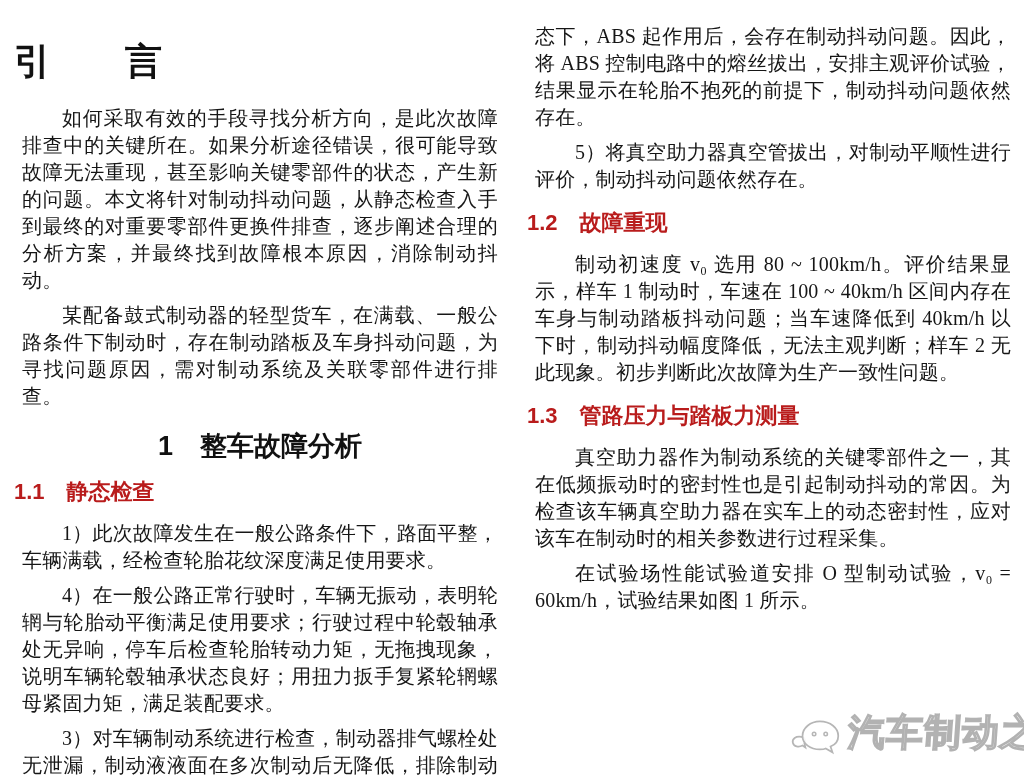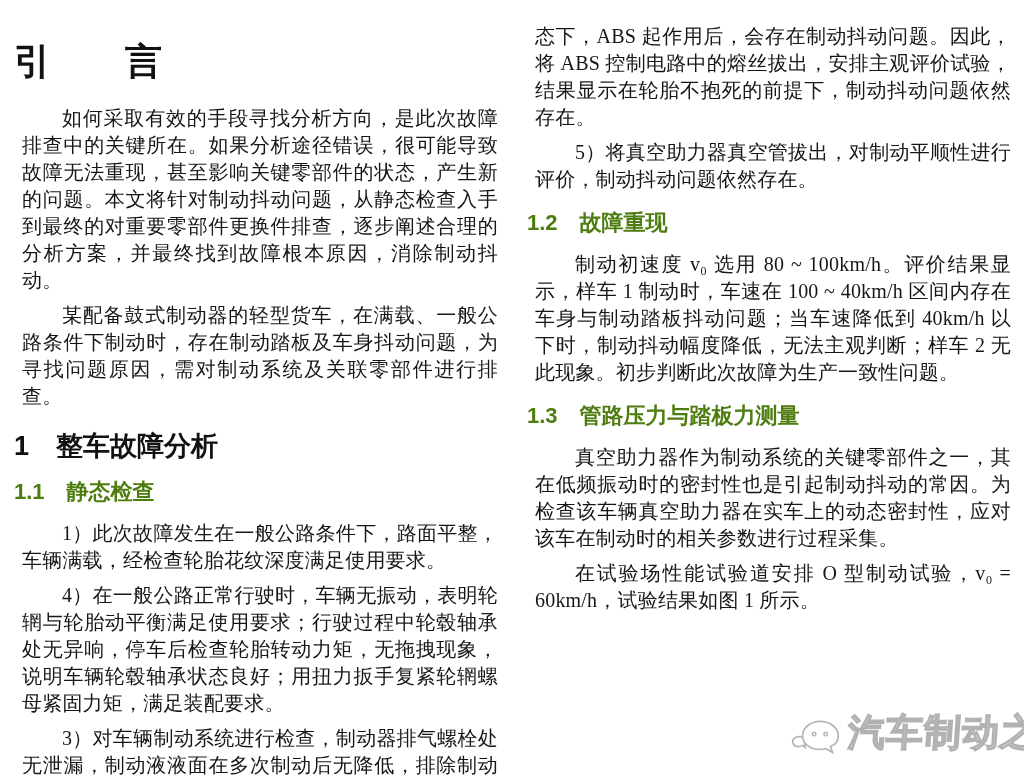--- a/index.html
+++ b/index.html
@@ -34,27 +34,28 @@
     color: #111111;
     font-family: "Liberation Sans", "DejaVu Sans", sans-serif;
   }
   .h-sec {
     margin: 20px 0 15px 0;
     font-size: 27px;
     line-height: 32px;
     font-weight: bold;
     color: #111111;
     font-family: "Liberation Sans", "DejaVu Sans", sans-serif;
+    text-align: center;
   }
   .h-sub {
     margin: 17px 0 15px 0;
     font-size: 22px;
     line-height: 26px;
     font-weight: bold;
-    color: #4d7c0f;
+    color: #b91c1c;
     font-family: "Liberation Sans", "DejaVu Sans", sans-serif;
   }
 
   .watermark {
     position: absolute;
     left: 788px; top: 690px;
     width: 236px; height: 86px;
     display: flex;
     align-items: center;
     z-index: 5;

